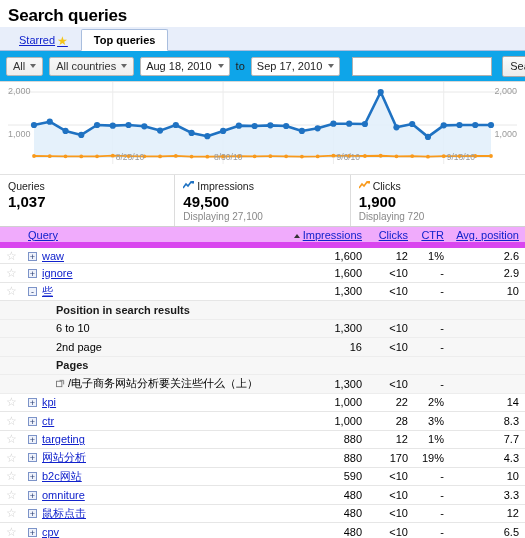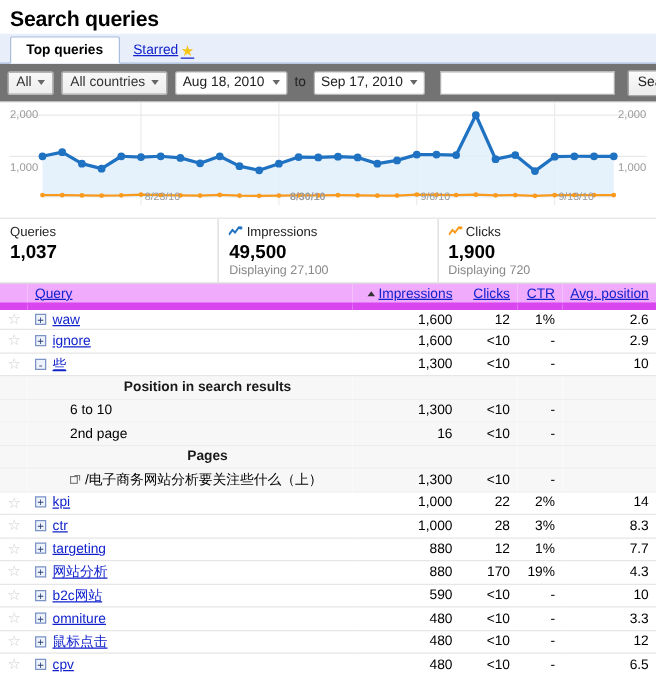--- a/index.html
+++ b/index.html
@@ -67,21 +67,21 @@
   }
   .star-gold { color: #f5c518; font-size: 12px; text-decoration: none; line-height: 1; }
 
   
   .toolbar {
     height: 31px;
     display: flex;
     align-items: center;
     padding: 0 6px 0 6px;
     gap: 6px;
-    background: #737373;
+    background: #0ea5e9;
     border-bottom: 1px solid #d8d8d8;
   }
   .btn {
     display: inline-flex;
     align-items: center;
     gap: 5px;
     height: 19px;
     padding: 0 6px;
     font-size: 11px;
     color: #333;
@@ -271,43 +271,43 @@
     cursor: pointer;
     font-family: "Liberation Sans", sans-serif;
   }
   tr.sub td { background: #f7f7f7; border-bottom: 1px solid #ededed; }
   tr.subhead td {
     background: #f7f7f7;
     font-weight: bold;
     color: #1a1a1a;
     border-bottom: 1px solid #ededed;
   }
-  .indent1 { padding-left: 34px !important; text-align: center; }
+  .indent1 { padding-left: 34px !important; }
   .indent2 { padding-left: 34px !important; }
   .extlink {
     display: inline-block;
     width: 9px; height: 9px;
     margin-right: 3px;
     vertical-align: -1px;
   }
 </style>
 </head>
 <body>
 
 <div id="page">
 
   <div class="page-title">Search queries</div>
 
   <div class="tabstrip">
-    <div class="tab active">
-      <span>Top queries</span>
-    </div>
     <div class="tab link">
       <span>Starred</span>
       <span class="star-gold">★</span>
+    </div>
+    <div class="tab active">
+      <span>Top queries</span>
     </div>
   </div>
 
   <div class="toolbar">
     <div class="btn">
       <span>All</span>
       <span class="caret"></span>
     </div>
     <div class="btn">
       <span>All countries</span>
@@ -399,21 +399,21 @@
         <circle cx="459.48275862068965" cy="74.086" r="1.9" fill="#f99a1c"></circle>
         <circle cx="475.2413793103448" cy="74.02" r="1.9" fill="#f99a1c"></circle>
         <circle cx="491" cy="74.02" r="1.9" fill="#f99a1c"></circle>
       </svg>
     <div class="axis-label axis-left">2,000</div>
     <div class="axis-label axis-right">2,000</div>
     <div class="axis-label axis-left-mid">1,000</div>
     <div class="axis-label axis-right-mid">1,000</div>
     <div id="xticks">
         <div class="xlab" style="left: 115.793px;">8/23/10</div>
-        <div class="xlab" style="left: 232px; font-weight: bold;">8/30/10</div>
+        <div class="xlab" style="left: 214px;">8/30/10</div>
         <div class="xlab" style="left: 336.414px;">9/6/10</div>
         <div class="xlab" style="left: 446.724px; text-align: center;">9/13/10</div>
       </div>
   </div>
 
   <div class="metrics">
     <div class="metric">
       <div class="metric-head">
         <span>Queries</span>
       </div>

